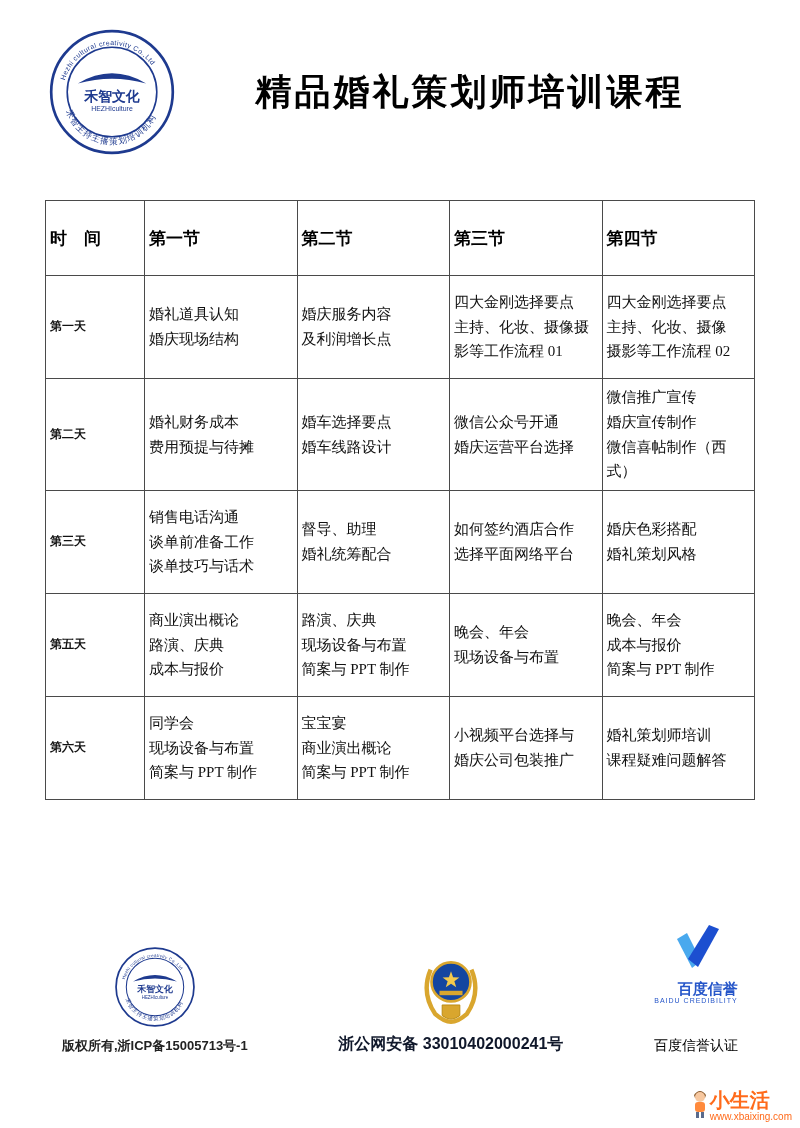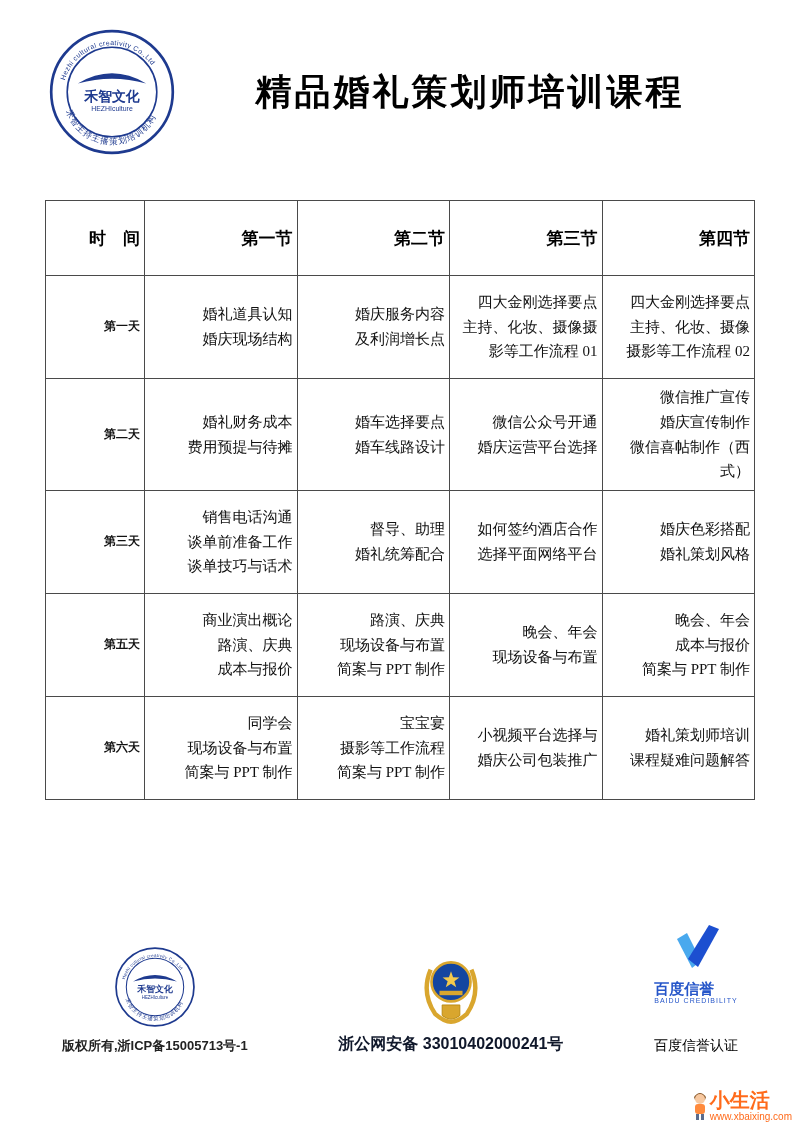--- a/index.html
+++ b/index.html
@@ -6,41 +6,41 @@
   body{width:800px;height:1128px;background:#ffffff;font-family:"Liberation Sans",sans-serif;}
   .page{position:relative;width:800px;height:1128px;background:#ffffff;overflow:hidden;}
 
   
   .header{position:absolute;top:28px;left:48px;right:36px;display:flex;align-items:center;}
   .logo-main{width:128px;height:128px;flex:0 0 auto;}
   .title{flex:1;text-align:center;font-size:36px;font-weight:900;letter-spacing:3px;color:#000;}
 
   
   .schedule{position:absolute;top:200px;left:45px;width:710px;border-collapse:collapse;table-layout:fixed;}
-  .schedule th,.schedule td{border:1px solid #4a4a4a;text-align:right;vertical-align:middle;padding:6px 4px;font-family:"Liberation Serif",serif;}
+  .schedule th,.schedule td{border:1px solid #4a4a4a;text-align:left;vertical-align:middle;padding:6px 4px;font-family:"Liberation Serif",serif;}
   .col-time{width:90px;}
   .schedule th{height:62px;font-size:17px;font-weight:bold;color:#000;}
   .schedule td{height:90px;font-size:15px;line-height:1.65;white-space:pre-line;color:#111;}
   td.day-cell{font-weight:bold;font-size:12px;}
   .text-blue{color:#1c3ea8;}
 
   
   .footer{position:absolute;top:925px;left:0;width:800px;display:flex;justify-content:space-between;align-items:flex-end;padding:0 62px;box-sizing:border-box;}
   .f-block{display:flex;flex-direction:column;align-items:center;gap:9px;}
   .logo-small{width:82px;height:82px;}
   .badge-svg{width:62px;height:72px;}
   .baidu-svg{width:50px;height:46px;}
   .f-caption{font-size:13px;color:#222;font-weight:bold;}
   .f-caption-bold{font-size:16px;font-weight:bold;color:#0f172a;}
-  .baidu-title{font-size:15px;font-weight:bold;color:#2656c9;line-height:1.15;text-align:left;}
+  .baidu-title{font-size:15px;font-weight:bold;color:#2656c9;line-height:1.15;text-align:right;}
   .baidu-sub{font-size:7px;color:#2656c9;letter-spacing:1px;text-align:center;}
   .baidu-caption{font-size:14px;color:#000;margin-top:24px;}
 
   
-  .watermark{position:absolute;right:8px;bottom:6px;display:flex;align-items:center;}
+  .watermark{position:absolute;right:8px;bottom:6px;display:flex;align-items:flex-start;}
   .wm-figure{width:20px;height:30px;}
   .wm-col{display:flex;flex-direction:column;align-items:flex-start;line-height:1.1;}
   .wm-text{color:#ff6a1a;font-weight:bold;font-size:20px;}
   .wm-url{color:#ff6a1a;font-size:10px;}
 </style>
 </head>
 <body>
 
 <div class="page">
 
@@ -126,21 +126,21 @@
         <td>晚会、年会
 成本与报价
 简案与 PPT 制作</td>
       </tr>
       <tr>
         <td class="day-cell">第六天</td>
         <td>同学会
 现场设备与布置
 简案与 PPT 制作</td>
         <td>宝宝宴
-摄影等工作流程
+商业演出概论
 简案与 PPT 制作</td>
         <td>小视频平台选择与
 婚庆公司包装推广</td>
         <td>婚礼策划师培训
 课程疑难问题解答</td>
       </tr>
     </tbody>
   </table>
 
   <div class="footer">

